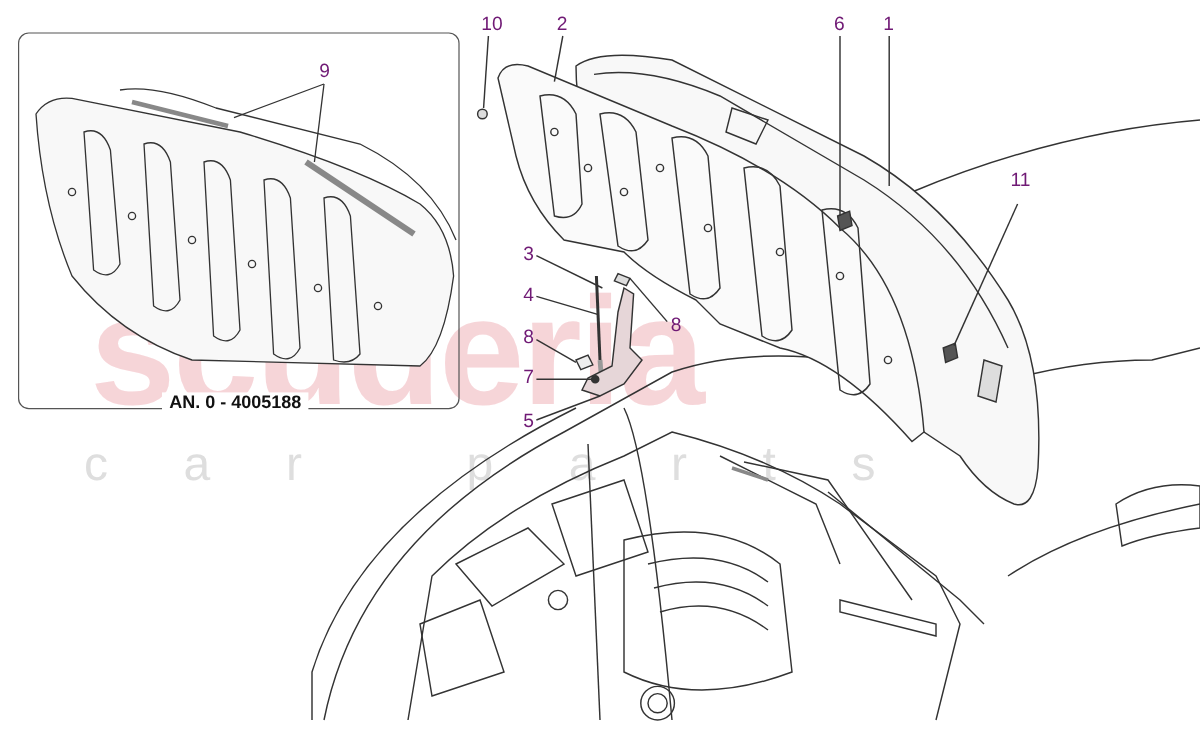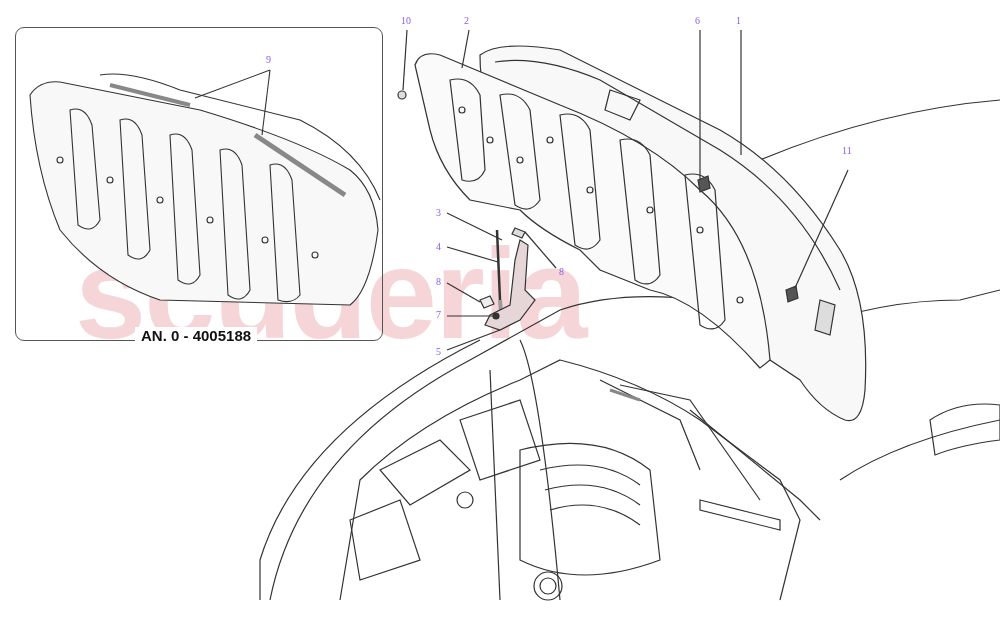--- a/index.html
+++ b/index.html
@@ -1,30 +1,31 @@
 <!DOCTYPE html>
 <html><head>
 <meta charset="utf-8">
 <style>
   html,body{margin:0;padding:0;background:#ffffff;}
   body{width:1000px;height:630px;position:relative;overflow:hidden;font-family:"Liberation Sans",sans-serif;}
   .stage{position:absolute;left:0;top:0;width:1000px;height:630px;}
   svg{position:absolute;left:0;top:0;}
-  .callout{position:absolute;font-size:10px;color:#8b5cf6;line-height:14px;font-family:Liberation Serif, serif;}
+  .callout{position:absolute;font-size:16px;color:#701a75;line-height:14px;font-family:Liberation Sans, sans-serif;}
   .inset{position:absolute;left:15px;top:27px;width:366px;height:312px;border:1px solid #555;border-radius:9px;}
   .inset-label{position:absolute;left:135px;top:327px;font-weight:bold;font-size:15px;color:#111;background:#fff;padding:0 6px;font-family:"Liberation Sans",sans-serif;}
   .wm-main{position:absolute;left:75px;top:220px;font-size:128px;font-weight:bold;color:#f4c7cc;opacity:.75;letter-spacing:-2px;font-family:"Liberation Sans",sans-serif;}
   .wm-sub{position:absolute;left:70px;top:365px;font-size:40px;color:#dedede;letter-spacing:63px;font-family:"Liberation Sans",sans-serif;}
 </style>
 </head>
 <body>
 
 <div class="stage">
 
   <div class="wm-main">scuderia</div>
+  <div class="wm-sub">car parts</div>
 
   <svg width="1000" height="630" viewBox="0 0 1000 630">
     <g fill="none" stroke="#333" stroke-width="1.2">
 
       <path d="M760 160 Q880 110 1000 100"></path>
       <path d="M840 480 Q900 440 1000 420"></path>
       <path d="M930 420 Q960 400 1000 405 L1000 440 Q960 445 935 455 Z"></path>
       <path d="M270 600 Q300 450 470 360 L560 310 Q620 290 700 300"></path>
       <path d="M260 600 L260 560 Q300 430 480 340"></path>
 

